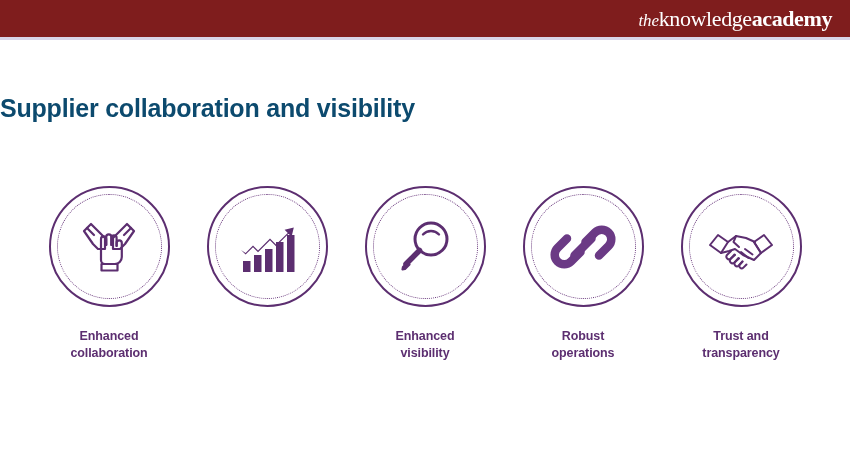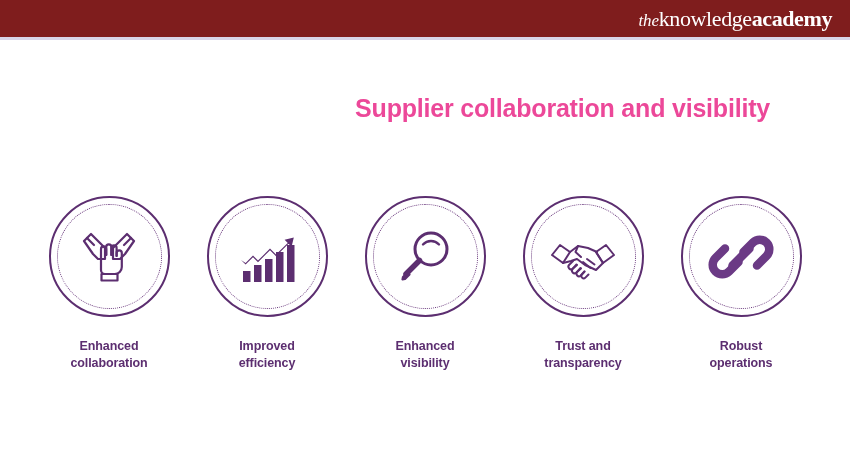--- a/index.html
+++ b/index.html
@@ -57,31 +57,31 @@
     font-weight: bold;
     letter-spacing: -0.4px;
   }
 
   
   .page-title {
     position: absolute;
     top: 94px;
     left: 0;
     width: 770px;
-    text-align: right;
+    text-align: left;
     font-size: 25px;
     font-weight: bold;
-    color: #ec4899;
+    color: #0c4a6e;
     letter-spacing: -0.2px;
   }
 
   
   .items-row {
     position: absolute;
-    top: 196px;
+    top: 186px;
     left: 0;
     width: 850px;
     display: flex;
     justify-content: center;
     align-items: flex-start;
     gap: 37px;
   }
   .item {
     width: 121px;
     display: flex;
@@ -183,22 +183,20 @@
           <rect x="12" y="50" width="7.5" height="11"></rect>
           <rect x="23" y="44" width="7.5" height="17"></rect>
           <rect x="34" y="38" width="7.5" height="23"></rect>
           <rect x="45" y="31" width="7.5" height="30"></rect>
           <rect x="56" y="24" width="7.5" height="37"></rect>
 
           <path d="M10 39 L14.6 43.6 L22 36.2 L27 41.2 L39 29.2 L45 35.2 L57.5 22.7 L53.6 18.8 L62.8 16.6 L60.6 25.8 L56.7 21.9 L45 33.6 L39 27.6 L27 39.6 L22 34.6 L14.6 42 L10 39 Z"></path>
         </svg>
       </div>
     </div>
-    <div class="item-label">Improved
-efficiency</div>
   </div>
 
   <div class="item">
     <div class="badge">
       <div class="dotted-ring"></div>
       <div class="glyph">
         <svg viewBox="0 0 72 72" fill="none" stroke="#5c2e70" stroke-width="3" stroke-linecap="round">
           <circle cx="42" cy="28" r="16"></circle>
           <path d="M30.5 39.5 L17 53" stroke-width="5.5"></path>
           <path d="M18.5 51.5 L14 56 L13.5 58.5 L16 58 L20.5 53.5 Z" fill="#5c2e70" stroke-width="2.2" stroke-linejoin="round"></path>
@@ -207,20 +205,38 @@
       </div>
     </div>
     <div class="item-label">Enhanced
 visibility</div>
   </div>
 
   <div class="item">
     <div class="badge">
       <div class="dotted-ring"></div>
       <div class="glyph">
+        <svg viewBox="0 0 72 72" fill="none" stroke="#6b3a85" stroke-width="8.5" stroke-linecap="round">
+
+          <path d="M38.5 31 L48 21.5 a9.5 9.5 0 0 1 13.5 13.5 L52 44.5"></path>
+
+          <path d="M33.5 41 L24 50.5 a9.5 9.5 0 0 1 -13.5 -13.5 L20 27.5"></path>
+
+          <path d="M27.5 44.5 L44.5 27.5"></path>
+        </svg>
+      </div>
+    </div>
+    <div class="item-label">Robust
+operations</div>
+  </div>
+
+  <div class="item">
+    <div class="badge">
+      <div class="dotted-ring"></div>
+      <div class="glyph">
         <svg viewBox="0 0 72 72" fill="none" stroke="#5c2e70" stroke-width="2" stroke-linejoin="round" stroke-linecap="round">
 
           <path d="M5 34 L13 24 L23 31 L16 42 Z"></path>
 
           <path d="M67 34 L59 24 L49 31 L56 42 Z"></path>
 
           <path d="M23 31 L31 25 L41 27 L50 31"></path>
 
           <path d="M49 31 L56 42 L49 49 L38 44 L30 38 L24 40 L16 42"></path>
 
@@ -232,31 +248,13 @@
           <path d="M31 25 L28.5 31 L34 36"></path>
           <path d="M40 38 L47.5 43.5"></path>
           <path d="M36 41 L43.5 47"></path>
         </svg>
       </div>
     </div>
     <div class="item-label">Trust and
 transparency</div>
   </div>
 
-  <div class="item">
-    <div class="badge">
-      <div class="dotted-ring"></div>
-      <div class="glyph">
-        <svg viewBox="0 0 72 72" fill="none" stroke="#6b3a85" stroke-width="8.5" stroke-linecap="round">
-
-          <path d="M38.5 31 L48 21.5 a9.5 9.5 0 0 1 13.5 13.5 L52 44.5"></path>
-
-          <path d="M33.5 41 L24 50.5 a9.5 9.5 0 0 1 -13.5 -13.5 L20 27.5"></path>
-
-          <path d="M27.5 44.5 L44.5 27.5"></path>
-        </svg>
-      </div>
-    </div>
-    <div class="item-label">Robust
-operations</div>
-  </div>
-
 </div>
 
 </body></html>

